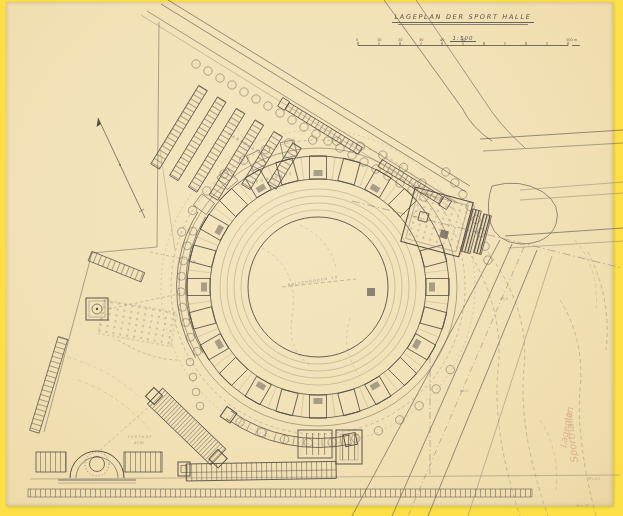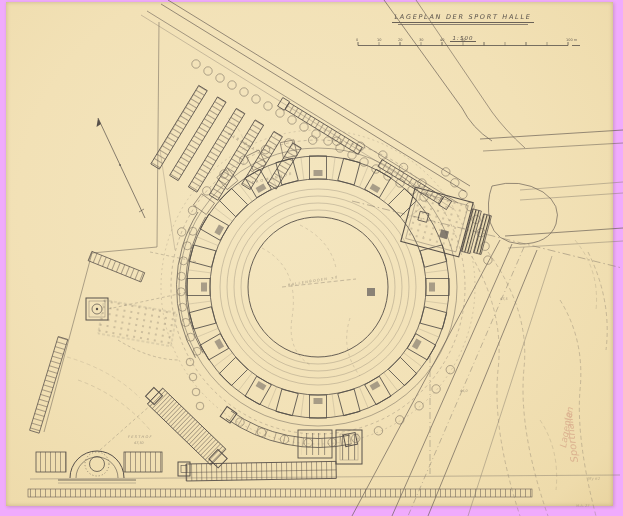--- a/index.html
+++ b/index.html
@@ -1,17 +1,17 @@
 <!DOCTYPE html>
 <html><head>
 <meta charset="utf-8">
 <style>
   html,body{margin:0;padding:0;background:#e7e2d2;width:623px;height:516px;overflow:hidden;
     font-family:"DejaVu Sans", sans-serif;}
-  .stage{position:relative;width:623px;height:516px;background:#f0abfc;}
+  .stage{position:relative;width:623px;height:516px;background:#fde047;}
   .paper{position:absolute;left:6px;top:2px;width:607px;height:504px;
     background:radial-gradient(ellipse at 45% 40%, #f4e6c0 0%, #f2e1b6 55%, #eedbab 90%, #e9d4a0 100%);
     box-shadow:0 0 4px rgba(120,100,60,.35) inset, 1px 1px 3px rgba(90,80,60,.25);}
   .titleblock{position:absolute;left:388px;top:13px;width:150px;text-align:center;color:#57504a;}
   .titleblock .t{font-size:6.5px;font-style:italic;letter-spacing:1.7px;white-space:nowrap;}
   .titleblock .u1{height:1px;background:#6b6257;margin:1px 4px 1px 4px;}
   .titleblock .u2{height:1px;background:#8b8070;margin:0 10px;}
   .titleblock .s{font-size:5.5px;font-style:italic;letter-spacing:1px;margin-top:1px;
     display:inline-block;border-bottom:1px solid #6b6257;padding:0 3px 0px 3px;}
   svg text{font-family:"DejaVu Sans", sans-serif;}

